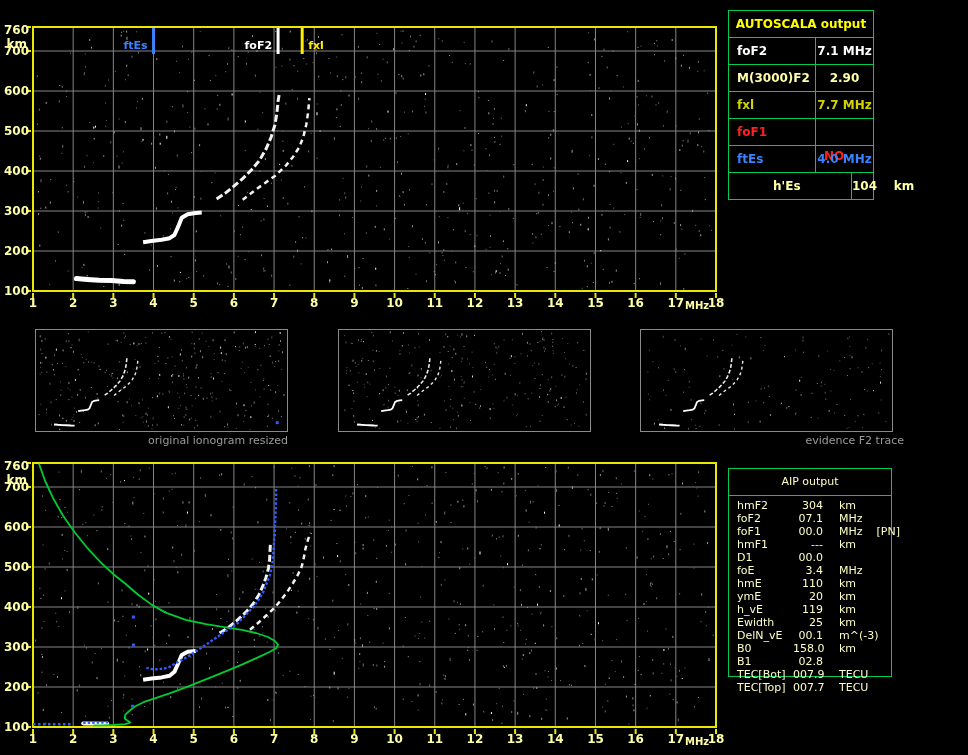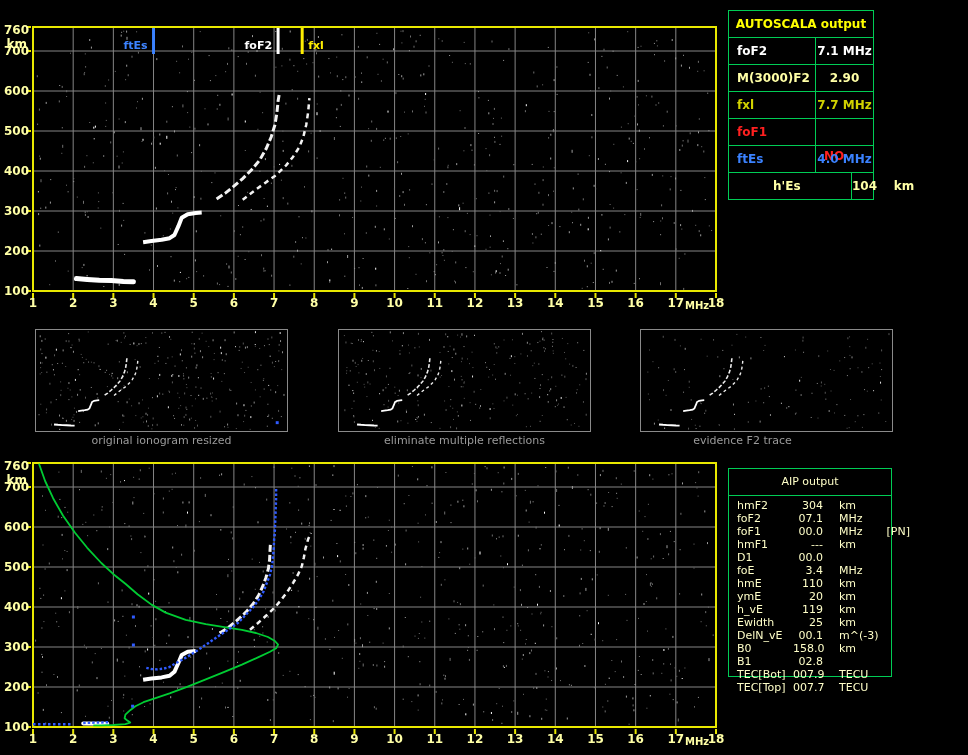--- a/index.html
+++ b/index.html
@@ -6,42 +6,42 @@
   #root{position:relative;width:968px;height:755px;background:#000;overflow:hidden;
         font-family:"DejaVu Sans","Liberation Sans",sans-serif;}
   .title{position:absolute;left:0;top:1px;width:740px;text-align:center;
          font-size:12.5px;font-weight:bold;letter-spacing:0.2px;}
   .plotsvg{position:absolute;left:0;width:740px;height:300px;}
   #topplot{top:18px;}
   #botplot{top:454px;}
   .thumb{position:absolute;top:329px;width:253px;height:103px;background:#000;
          border:1px solid #8a8a8a;box-sizing:border-box;}
   .thumb svg{width:100%;height:100%;display:block;}
-  .caption{position:absolute;top:434px;width:253px;text-align:center;
+  .caption{position:absolute;top:434px;width:253px;text-align:right;
            font-size:11px;color:#9a9a9a;}
   
   .as-table{position:absolute;left:728px;top:10px;width:146px;
             border:1px solid #00cc55;box-sizing:border-box;font-weight:bold;font-size:12px;}
   .as-header{height:26px;line-height:26px;text-align:center;border-bottom:1px solid #00cc55;}
   .as-row{display:grid;grid-template-columns:87px 1fr;height:26px;line-height:26px;
           border-bottom:1px solid #00cc55;}
   .as-row:last-child{border-bottom:none;}
   .as-label{padding-left:8px;border-right:1px solid #00cc55;white-space:pre;}
   .as-value{text-align:center;white-space:pre;}
   .as-value.left{text-align:left;padding-left:8px;margin-top:24px;}
   
   .aip-box{position:absolute;left:728px;top:468px;width:164px;height:209px;
            border:1px solid #00cc55;box-sizing:border-box;overflow:visible;font-size:11px;}
   .aip-header{height:26px;line-height:26px;text-align:center;border-bottom:1px solid #00cc55;}
   .aip-rows{padding-top:3px;}
   .aip-row{display:grid;grid-template-columns:56px 30px 1fr;height:13px;line-height:13px;
            padding-left:8px;white-space:pre;}
   .aip-val{text-align:right;}
   .aip-unit{padding-left:16px;}
-  .aip-note{margin-left:24px;}
+  .aip-note{margin-left:14px;}
 </style>
 </head>
 <body>
 
 <div id="root">
 
 
   <svg id="topplot" class="plotsvg" viewBox="0 0 740 300">
       <g>
         <line x1="73.1764705882353" y1="9" x2="73.1764705882353" y2="273" stroke="#858585" stroke-width="1"></line>
@@ -1534,22 +1534,21 @@
           <rect x="177.8" y="54.0" width="1" height="1" fill="#8d8d8d"></rect>
         </g>
         <polyline points="16.9,96.3 20.9,96.7 25.4,97.0 29.8,97.1 34.2,97.4 37.9,97.5" fill="none" stroke="#ffffff" stroke-width="2"></polyline>
         <polyline points="41.5,82.7 44.6,82.3 48.2,81.8 51.2,81.2 53.0,80.0 54.4,76.7 55.6,73.5 57.8,72.2 60.8,71.8 63.0,71.6" fill="none" stroke="#ffffff" stroke-width="1.8"></polyline>
         <polyline points="68.5,66.5 71.6,64.4 74.8,61.7 78.1,58.8 81.3,55.5 84.3,51.9 86.6,47.8 88.6,43.2 89.9,38.8 90.6,34.3 91.1,29.8 91.5,27.0" fill="none" stroke="#eeeeee" stroke-width="1.6" stroke-dasharray="4 2"></polyline>
         <polyline points="78.1,66.8 82.2,63.5 86.0,60.6 90.2,57.6 94.0,53.9 96.5,50.8 98.9,47.0 100.4,43.1 101.4,38.8 102.1,33.8 102.6,28.7" fill="none" stroke="#eeeeee" stroke-width="1.4" stroke-dasharray="3 3"></polyline>
       </svg>
     </div>
 
   <div class="caption" style="left: 35px; color: rgb(154, 154, 154);">original ionogram resized</div>
-  <div class="caption" style="left: 338px; color: rgb(154, 154, 154);">eliminate multiple reflections</div>
-  <div class="caption" style="left: 616px; color: rgb(154, 154, 154);">evidence F2 trace</div>
+  <div class="caption" style="left: 651px; color: rgb(154, 154, 154);">evidence F2 trace</div>
 
   <svg id="botplot" class="plotsvg" viewBox="0 0 740 300">
       <g>
         <line x1="73.1764705882353" y1="9" x2="73.1764705882353" y2="273" stroke="#858585" stroke-width="1"></line>
         <line x1="113.3529411764706" y1="9" x2="113.3529411764706" y2="273" stroke="#858585" stroke-width="1"></line>
         <line x1="153.52941176470588" y1="9" x2="153.52941176470588" y2="273" stroke="#858585" stroke-width="1"></line>
         <line x1="193.7058823529412" y1="9" x2="193.7058823529412" y2="273" stroke="#858585" stroke-width="1"></line>
         <line x1="233.88235294117646" y1="9" x2="233.88235294117646" y2="273" stroke="#858585" stroke-width="1"></line>
         <line x1="274.05882352941177" y1="9" x2="274.05882352941177" y2="273" stroke="#858585" stroke-width="1"></line>
         <line x1="314.2352941176471" y1="9" x2="314.2352941176471" y2="273" stroke="#858585" stroke-width="1"></line>

